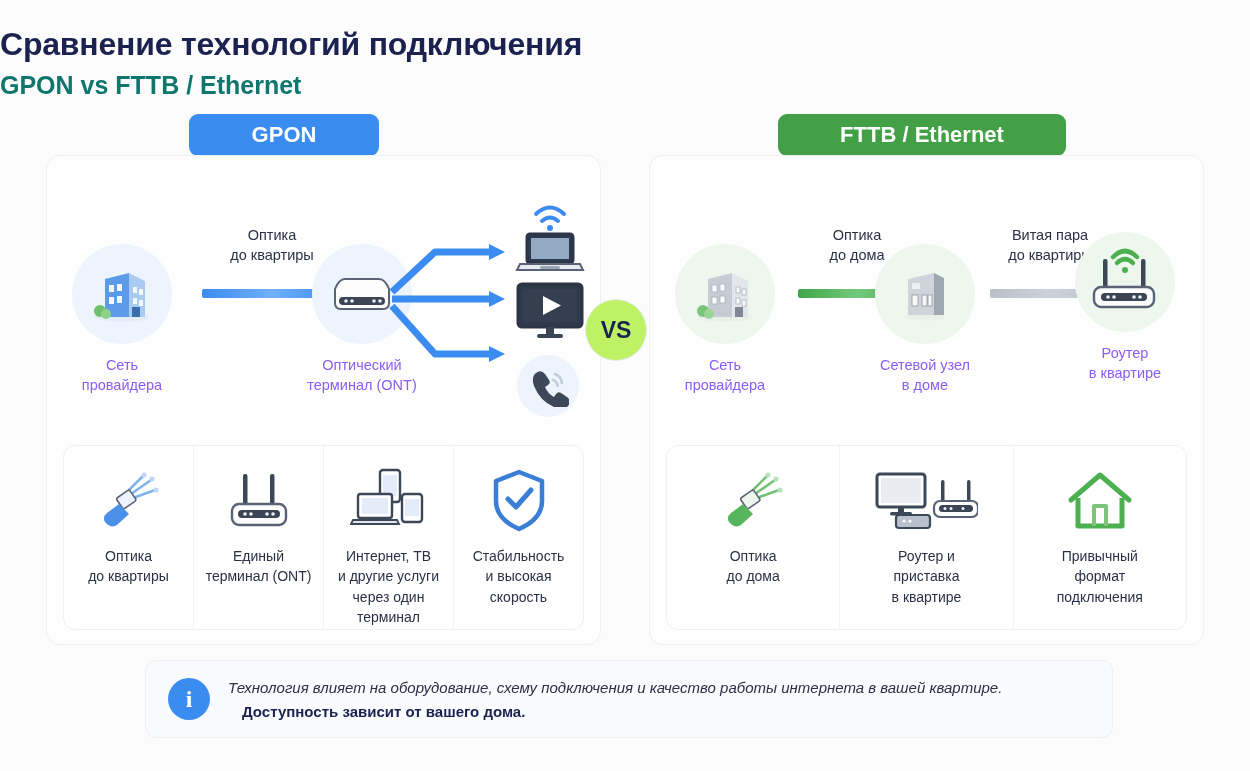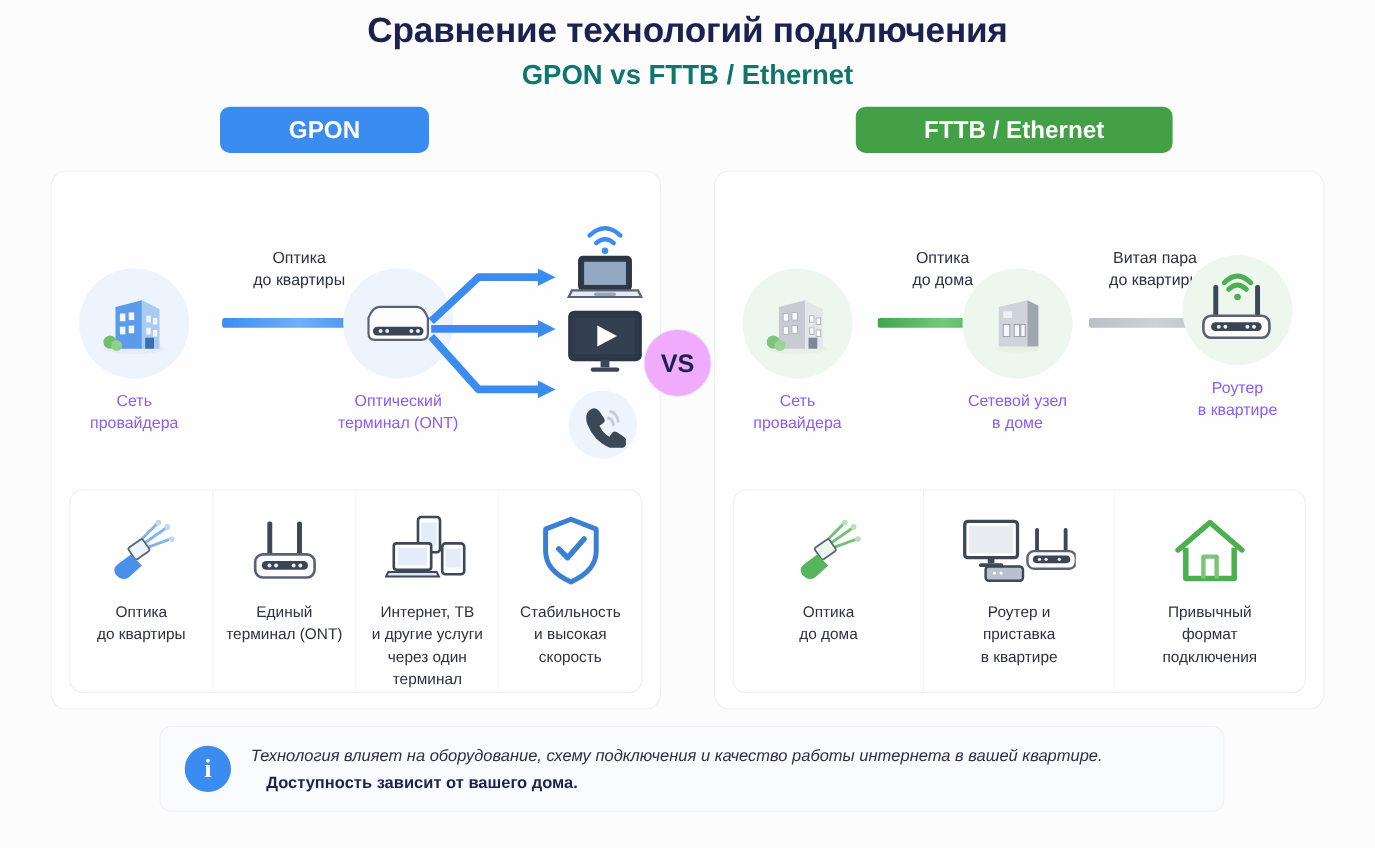--- a/index.html
+++ b/index.html
@@ -6,38 +6,38 @@
   html, body { width: 1250px; height: 771px; }
   body {
     background: #fcfcfd;
     font-family: "Liberation Sans", sans-serif;
     color: #2b3046;
     position: relative;
     overflow: hidden;
   }
 
   
-  .header { text-align: center; padding-top: 9px; }
+  .header { text-align: left; padding-top: 26px; }
   .title {
     font-size: 32px; font-weight: bold; color: #1b2250;
     letter-spacing: -0.2px;
   }
   .subtitle {
     font-size: 25px; color: #0f766e; margin-top: 8px; font-weight: bold;
   }
 
   
   .badges { position: relative; height: 0; }
   .badge {
     position: absolute; top: 14px;
     border-radius: 9px; color: #fff; font-size: 22px; font-weight: bold;
     display: flex; align-items: center; justify-content: center;
     height: 42px;
   }
-  .badge-gpon { left: 200px; width: 190px; background: #3b8cf0; }
+  .badge-gpon { left: 189px; width: 190px; background: #3b8cf0; }
   .badge-fttb { left: 778px; width: 288px; background: #46a council; }
   .badge-fttb { background: #43a047; }
 
   
   .panels {
     position: absolute; top: 155px; left: 0; width: 1250px;
     display: flex; justify-content: center; gap: 48px;
   }
   .panel {
     width: 555px; height: 490px;
@@ -89,21 +89,21 @@
   .card-icon { height: 74px; display: flex; align-items: center; justify-content: center; }
   .card-label {
     margin-top: 8px; font-size: 14px; line-height: 1.45;
     text-align: center; color: #2b3046;
   }
 
   
   .vs {
     position: absolute; left: 585px; top: 299px;
     width: 62px; height: 62px; border-radius: 50%;
-    background: #f0abfc; border: 1px solid #e9ebf0;
+    background: #bef264; border: 1px solid #e9ebf0;
     display: flex; align-items: center; justify-content: center;
     font-size: 23px; font-weight: bold; color: #1b2250; z-index: 5;
   }
 
   
   .footer {
     position: absolute; left: 145px; top: 660px;
     width: 968px; height: 78px;
     background: #fafbfe; border: 1px solid #eef0f5; border-radius: 11px;
     display: flex; align-items: center; padding: 0 22px; gap: 18px;

